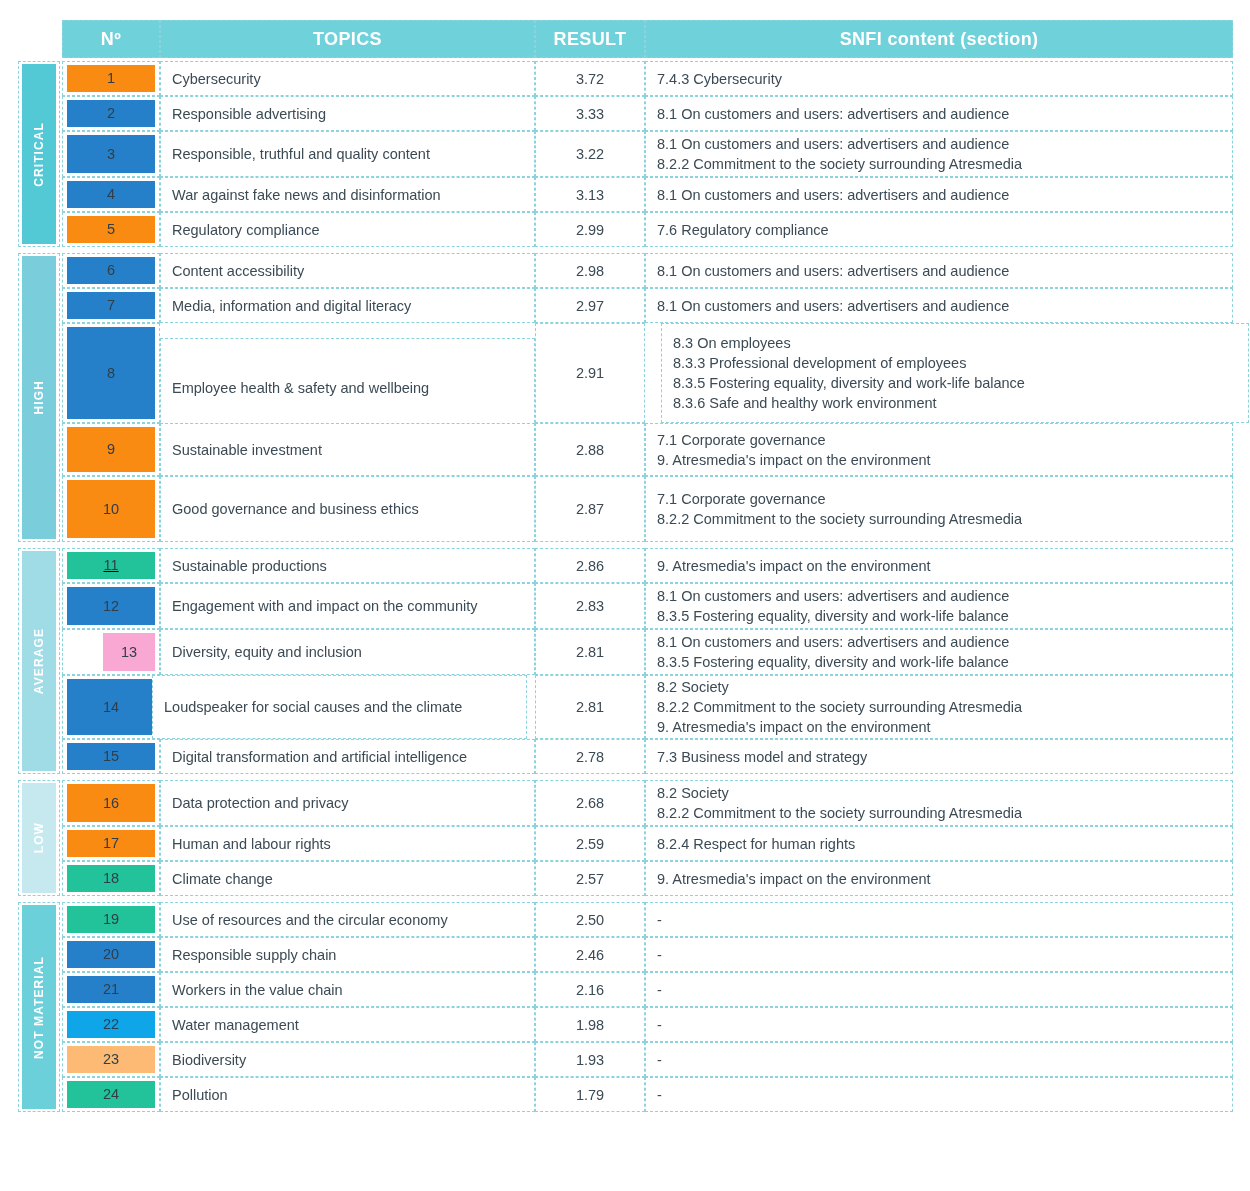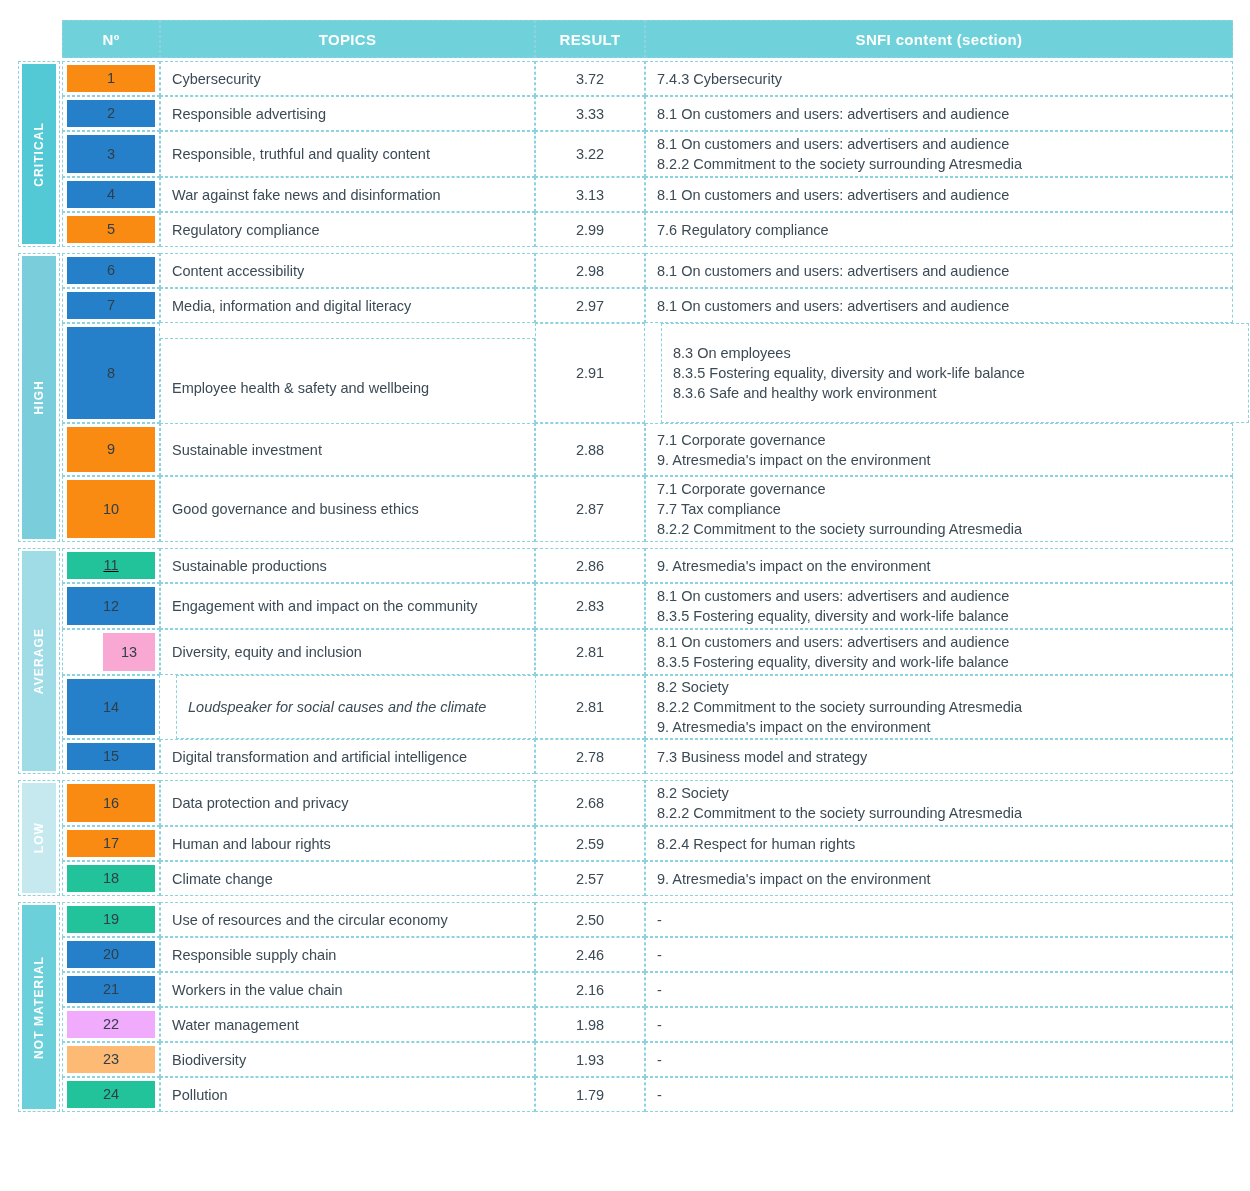--- a/index.html
+++ b/index.html
@@ -26,21 +26,21 @@
     align-items: center;
     color: #3b4a54;
   }
 
   
   .hdr {
     position: absolute;
     background: #6FD1DA;
     color: #ffffff;
     font-weight: bold;
-    font-size: 15px;
+    font-size: 18px;
     letter-spacing: .35px;
     display: flex;
     align-items: center;
     justify-content: center;
     border: 1px dashed #8BD3DE;
   }
 
   
   .band {
     position: absolute;
@@ -213,20 +213,21 @@
         </div>
       </div>
       <div class="numcell" style="left: 62px; top: 323px; width: 98px; height: 100px;">
         <div class="chip" style="background: rgb(38, 128, 201);">8</div>
       </div>
       <div class="cell topic" style="left: 160px; top: 338px; width: 375px; height: 100px;">Employee health &amp; safety and wellbeing</div>
       <div class="cell result" style="left: 535px; top: 323px; width: 110px; height: 100px;">2.91</div>
       <div class="cell snfi" style="left: 661px; top: 323px; width: 588px; height: 100px;">
         <div>
           <span>8.3 On employees</span>
+          <span>8.3.3 Professional development of employees</span>
           <span>8.3.5 Fostering equality, diversity and work-life balance</span>
           <span>8.3.6 Safe and healthy work environment</span>
         </div>
       </div>
       <div class="numcell" style="left: 62px; top: 423px; width: 98px; height: 53px;">
         <div class="chip" style="background: rgb(249, 139, 18);">9</div>
       </div>
       <div class="cell topic" style="left: 160px; top: 423px; width: 375px; height: 53px;">Sustainable investment</div>
       <div class="cell result" style="left: 535px; top: 423px; width: 110px; height: 53px;">2.88</div>
       <div class="cell snfi" style="left: 645px; top: 423px; width: 588px; height: 53px;">
@@ -236,21 +237,20 @@
         </div>
       </div>
       <div class="numcell" style="left: 62px; top: 476px; width: 98px; height: 66px;">
         <div class="chip" style="background: rgb(249, 139, 18);">10</div>
       </div>
       <div class="cell topic" style="left: 160px; top: 476px; width: 375px; height: 66px;">Good governance and business ethics</div>
       <div class="cell result" style="left: 535px; top: 476px; width: 110px; height: 66px;">2.87</div>
       <div class="cell snfi" style="left: 645px; top: 476px; width: 588px; height: 66px;">
         <div>
           <span>7.1 Corporate governance</span>
-          <span>7.7 Tax compliance</span>
           <span>8.2.2 Commitment to the society surrounding Atresmedia</span>
         </div>
       </div>
       <div class="numcell" style="left: 62px; top: 548px; width: 98px; height: 35px; text-decoration: underline;">
         <div class="chip" style="background: rgb(34, 195, 155);">11</div>
       </div>
       <div class="cell topic" style="left: 160px; top: 548px; width: 375px; height: 35px;">Sustainable productions</div>
       <div class="cell result" style="left: 535px; top: 548px; width: 110px; height: 35px;">2.86</div>
       <div class="cell snfi" style="left: 645px; top: 548px; width: 588px; height: 35px;">
         <div>
@@ -275,21 +275,21 @@
       <div class="cell result" style="left: 535px; top: 629px; width: 110px; height: 46px;">2.81</div>
       <div class="cell snfi" style="left: 645px; top: 629px; width: 588px; height: 46px;">
         <div>
           <span>8.1 On customers and users: advertisers and audience</span>
           <span>8.3.5 Fostering equality, diversity and work-life balance</span>
         </div>
       </div>
       <div class="numcell" style="left: 62px; top: 675px; width: 98px; height: 64px;">
         <div class="chip" style="background: rgb(38, 128, 201);">14</div>
       </div>
-      <div class="cell topic" style="left: 176px; top: 675px; width: 375px; height: 64px; font-style: italic;">Loudspeaker for social causes and the climate</div>
+      <div class="cell topic" style="left: 152px; top: 675px; width: 375px; height: 64px;">Loudspeaker for social causes and the climate</div>
       <div class="cell result" style="left: 535px; top: 675px; width: 110px; height: 64px;">2.81</div>
       <div class="cell snfi" style="left: 645px; top: 675px; width: 588px; height: 64px;">
         <div>
           <span>8.2 Society</span>
           <span>8.2.2 Commitment to the society surrounding Atresmedia</span>
           <span>9. Atresmedia's impact on the environment</span>
         </div>
       </div>
       <div class="numcell" style="left: 62px; top: 739px; width: 98px; height: 35px;">
         <div class="chip" style="background: rgb(38, 128, 201);">15</div>
@@ -356,21 +356,21 @@
         <div class="chip" style="background: rgb(38, 128, 201);">21</div>
       </div>
       <div class="cell topic" style="left: 160px; top: 972px; width: 375px; height: 35px;"> Workers in the value chain</div>
       <div class="cell result" style="left: 535px; top: 972px; width: 110px; height: 35px;">2.16</div>
       <div class="cell snfi" style="left: 645px; top: 972px; width: 588px; height: 35px;">
         <div>
           <span>-</span>
         </div>
       </div>
       <div class="numcell" style="left: 62px; top: 1007px; width: 98px; height: 35px;">
-        <div class="chip" style="background: #f0abfc;">22</div>
+        <div class="chip" style="background: #0ea5e9;">22</div>
       </div>
       <div class="cell topic" style="left: 160px; top: 1007px; width: 375px; height: 35px;">Water management</div>
       <div class="cell result" style="left: 535px; top: 1007px; width: 110px; height: 35px;">1.98</div>
       <div class="cell snfi" style="left: 645px; top: 1007px; width: 588px; height: 35px;">
         <div>
           <span>-</span>
         </div>
       </div>
       <div class="numcell" style="left: 62px; top: 1042px; width: 98px; height: 35px;">
         <div class="chip" style="background: #fdba74;">23</div>

